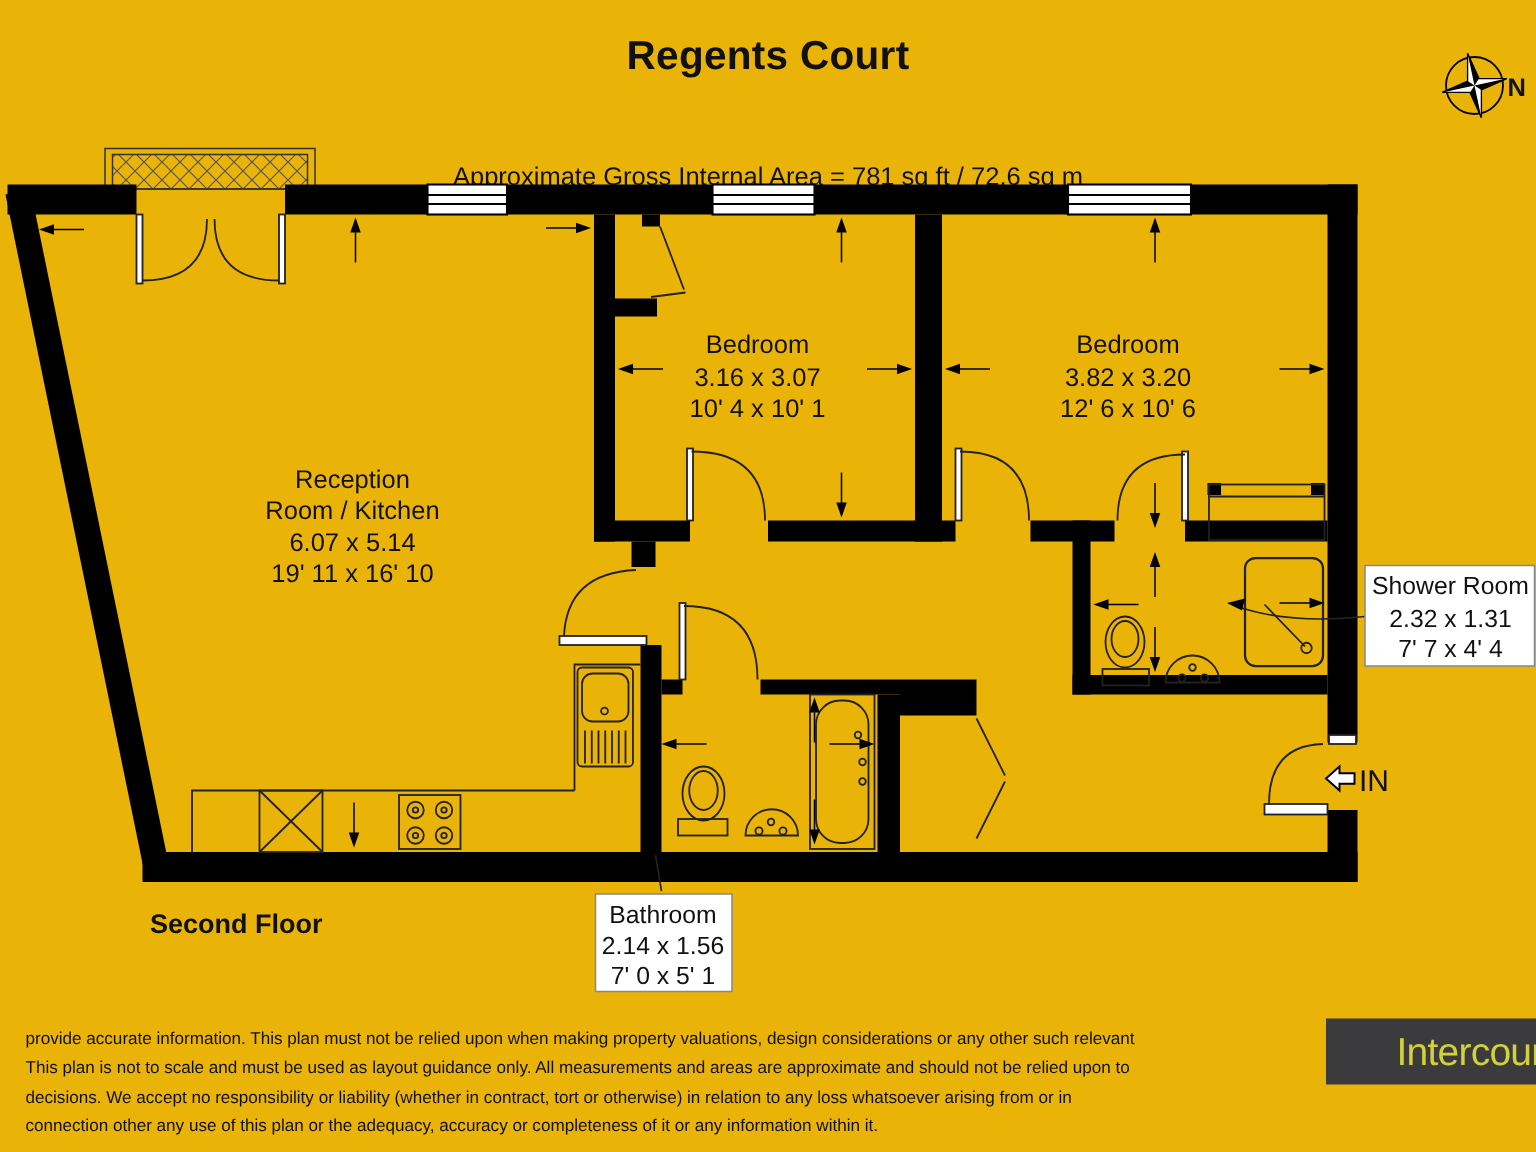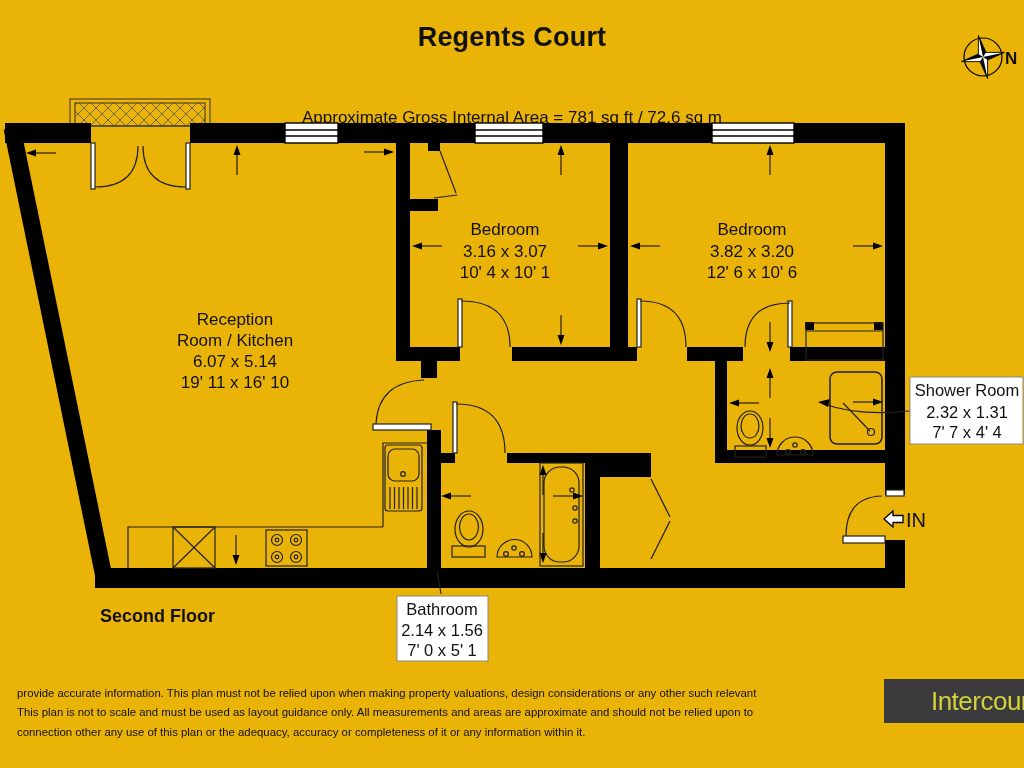--- a/index.html
+++ b/index.html
@@ -361,20 +361,21 @@
       <polygon points="0,0 21.5,-4.6 4.6,3.0" fill="#000"></polygon>
       <polygon points="0,0 4.6,21.5 -3.0,4.6" fill="#000"></polygon>
       <polygon points="0,0 -21.5,4.6 -4.6,-3.0" fill="#000"></polygon>
       <text x="22" y="7" style="font-size:17px;font-weight:bold">N</text>
     </g>
   </svg>
 
   <div class="disclaimer">
     <div>provide accurate information. This plan must not be relied upon when making property valuations, design considerations or any other such relevant</div>
     <div>This plan is not to scale and must be used as layout guidance only. All measurements and areas are approximate and should not be relied upon to</div>
+    <div>decisions. We accept no responsibility or liability (whether in contract, tort or otherwise) in relation to any loss whatsoever arising from or in</div>
     <div>connection other any use of this plan or the adequacy, accuracy or completeness of it or any information within it.</div>
   </div>
 
   <div class="brand" style="background: rgb(59, 59, 61);">
     <span style="color: rgb(210, 209, 57);">Intercounty</span>
   </div>
 
 </div>
 
 </body></html>

